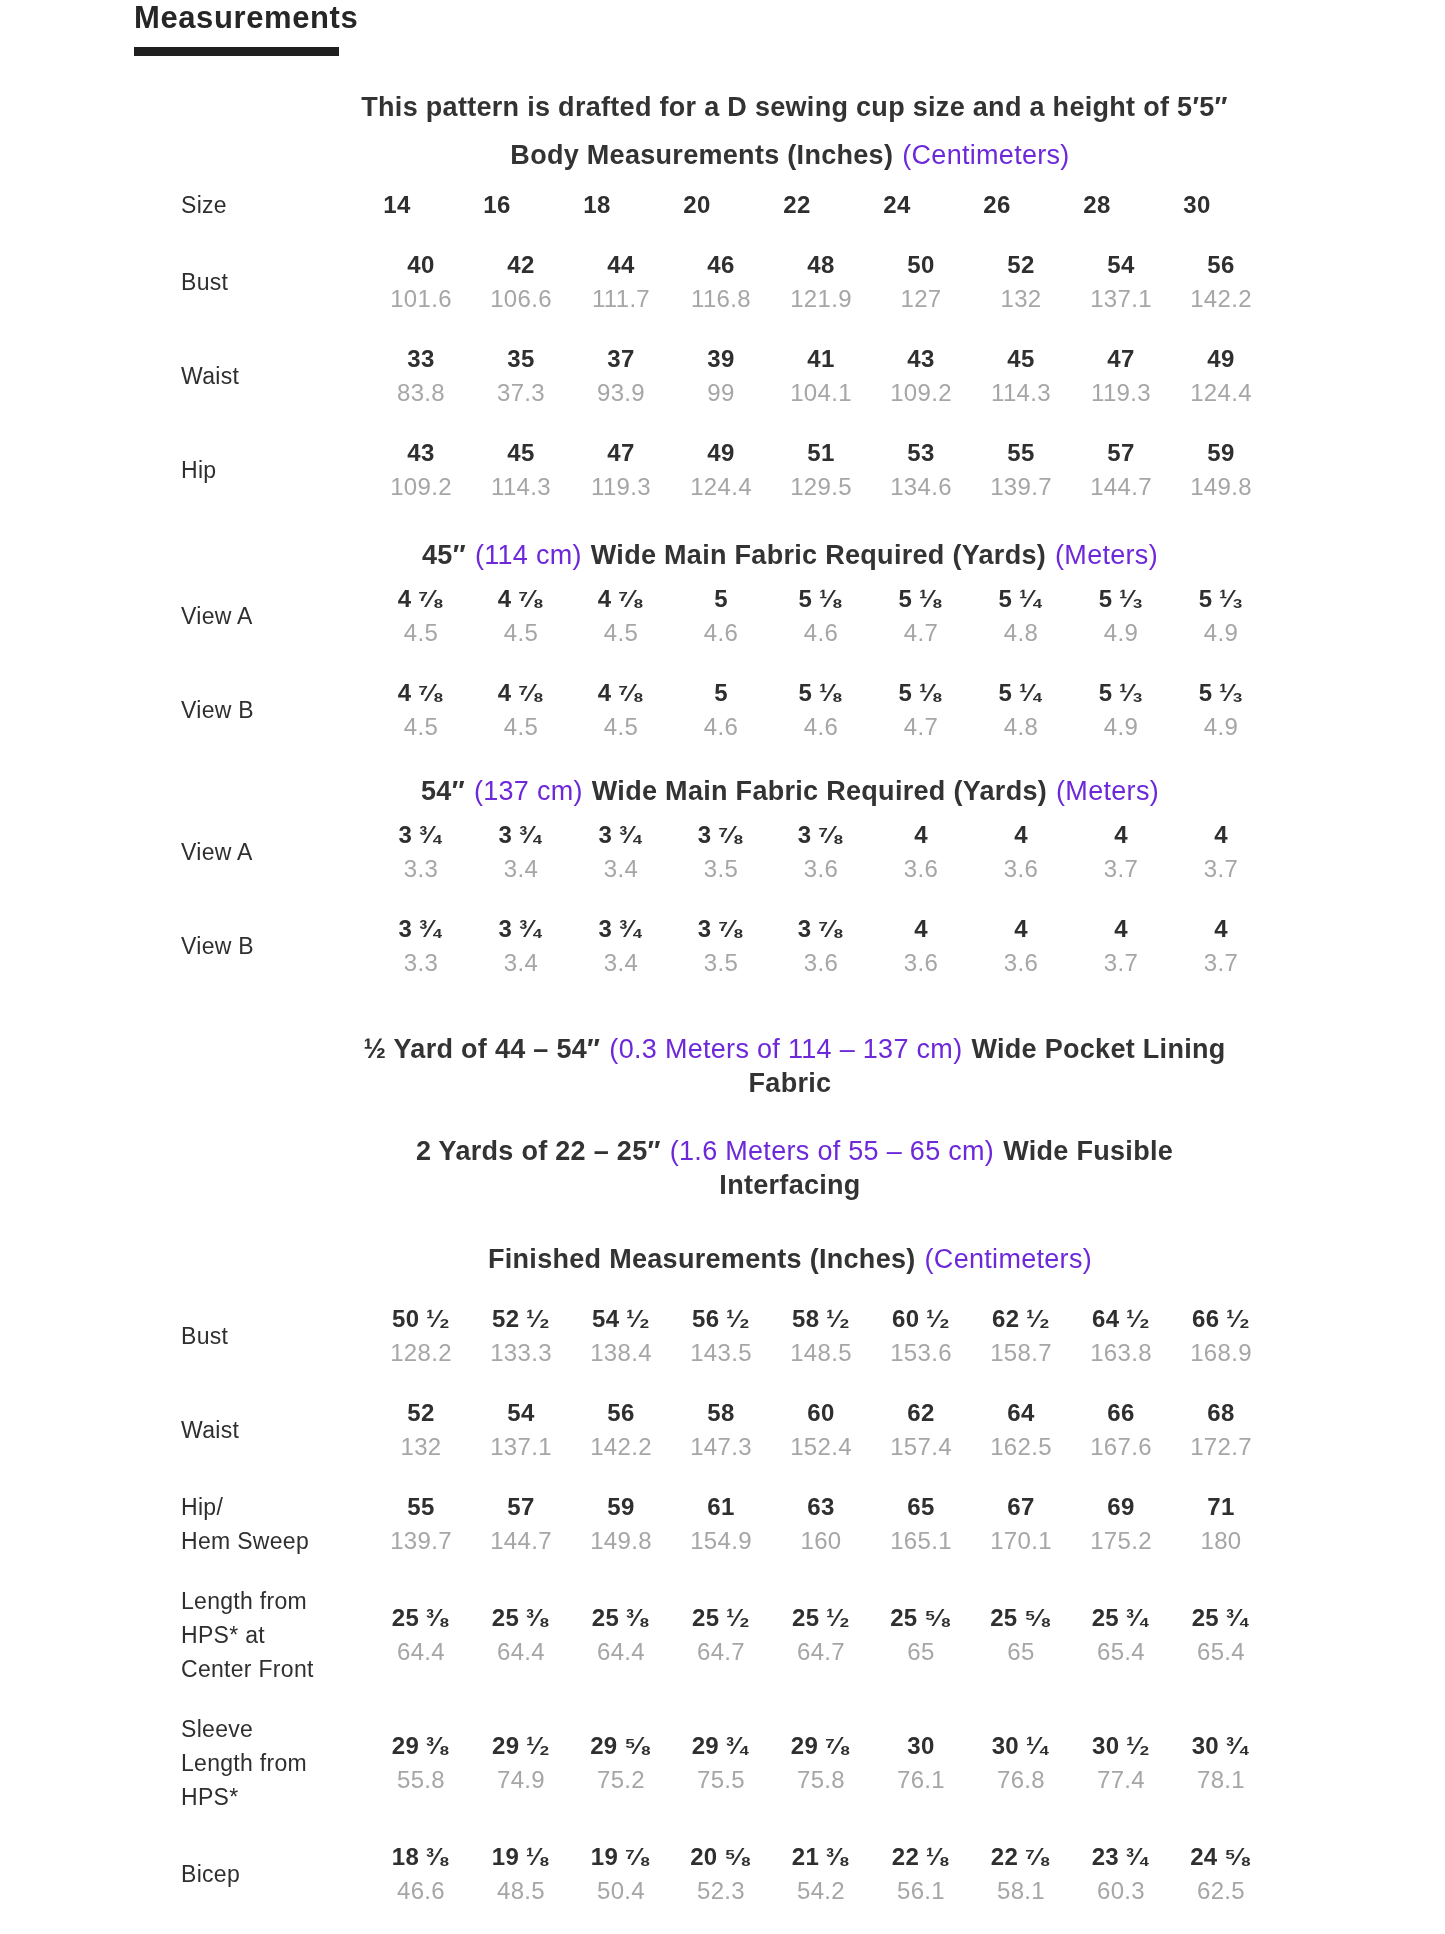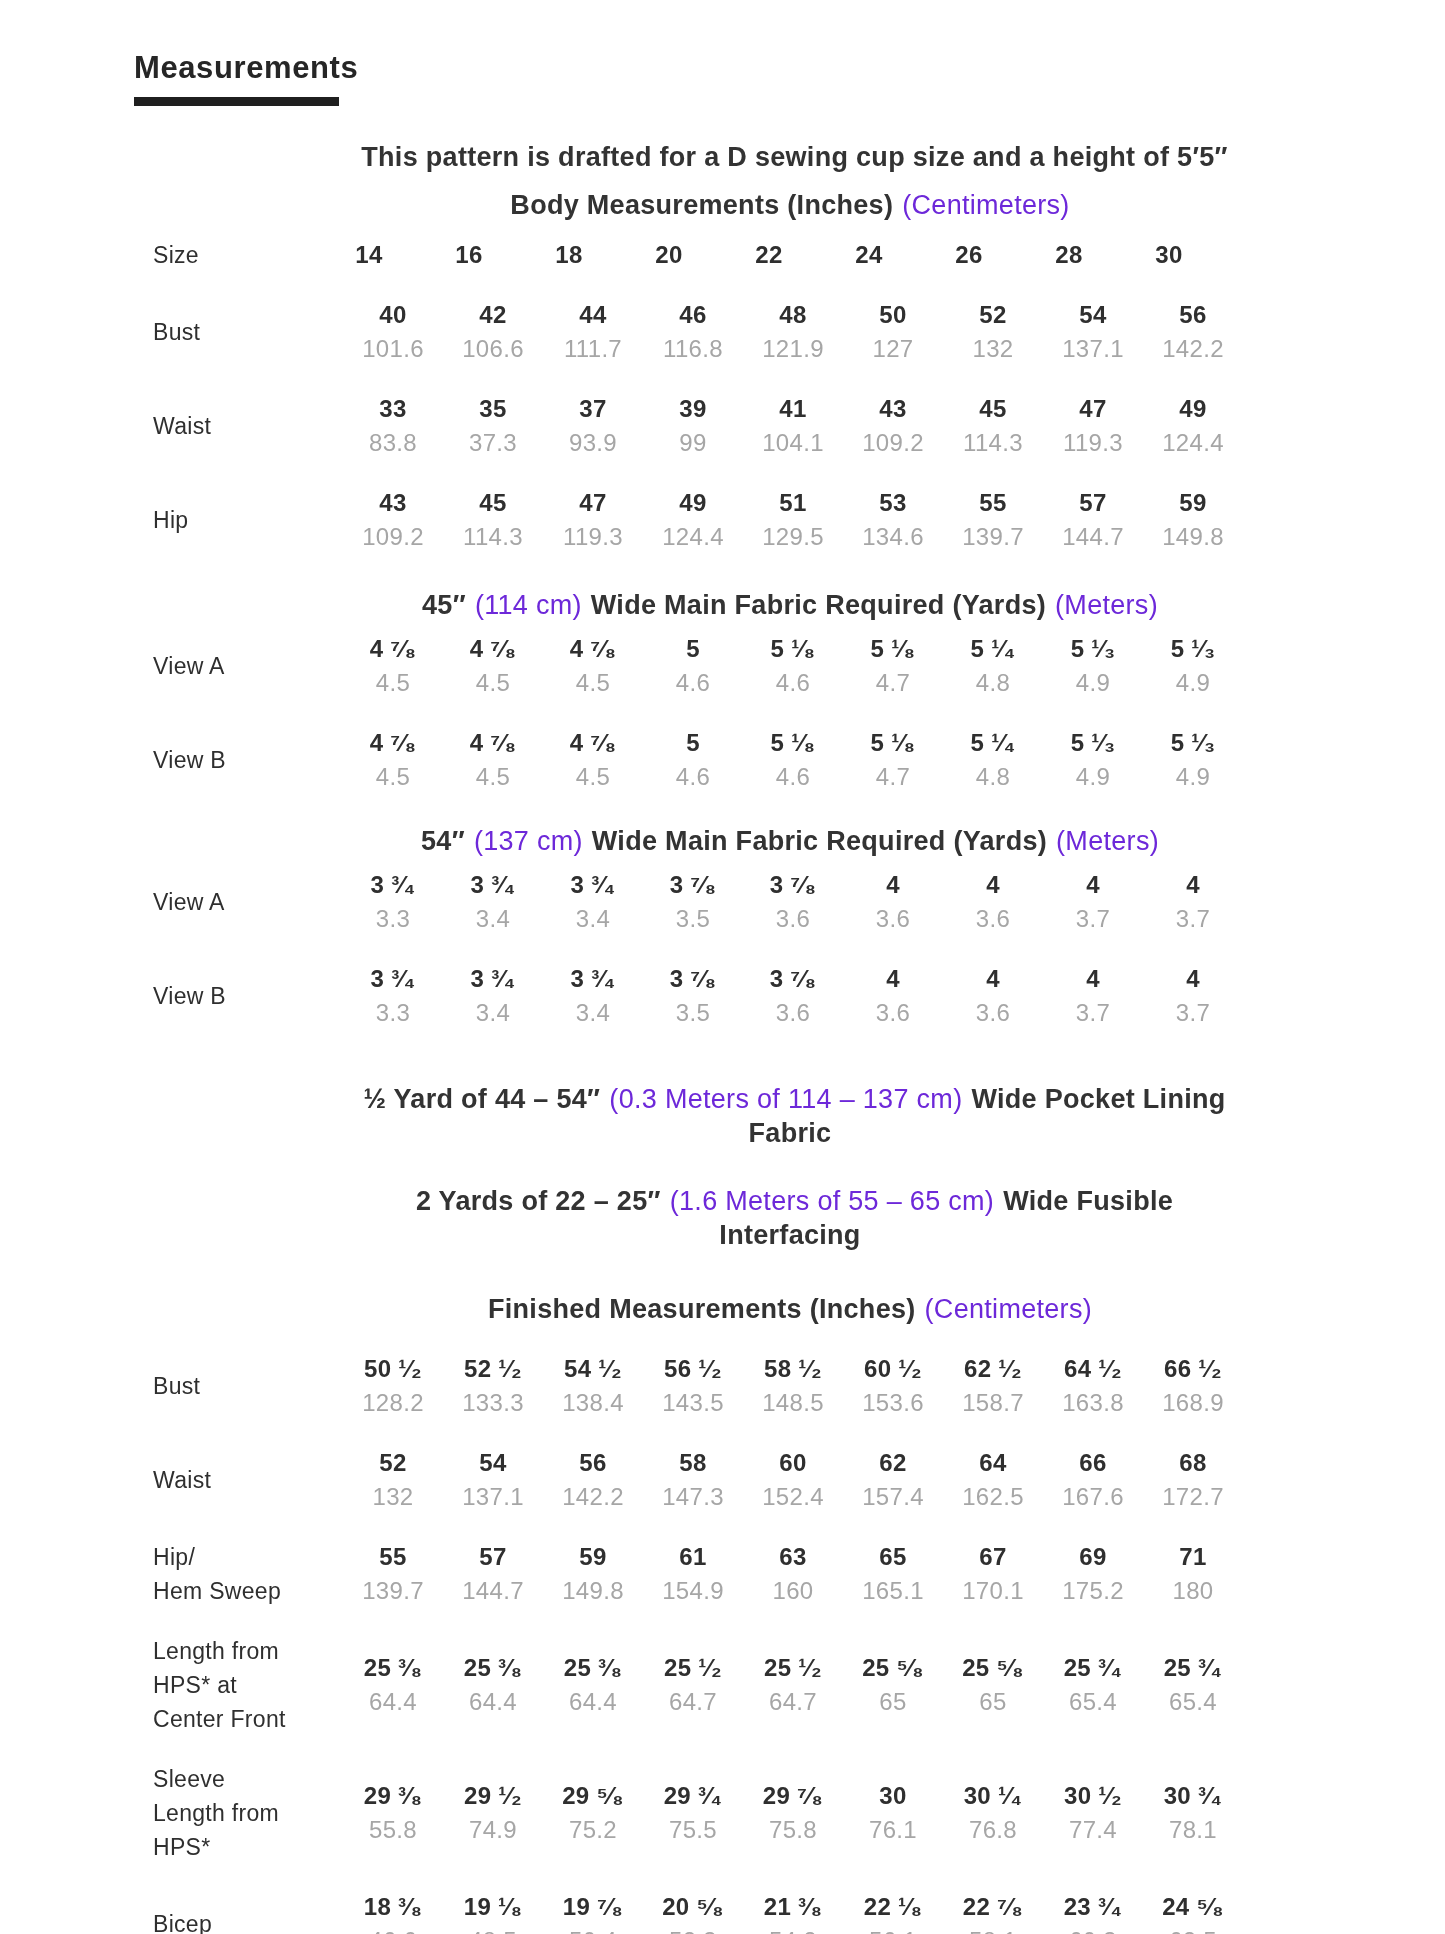--- a/index.html
+++ b/index.html
@@ -5,21 +5,21 @@
   html, body { margin: 0; padding: 0; }
   body {
     width: 1445px;
     height: 1934px;
     background: #ffffff;
     overflow: hidden;
     font-family: "Liberation Sans", "DejaVu Sans", sans-serif;
     color: #2f2f2f;
     -webkit-font-smoothing: antialiased;
   }
-  .page { position: relative; width: 1252px; height: 1934px; padding-top: 50px; box-sizing: border-box; }
+  .page { position: relative; width: 1252px; height: 1934px; box-sizing: border-box; }
 
   
   .title-block { padding-left: 134px; }
   .page-title {
     font-size: 31px; font-weight: 700; letter-spacing: 0.6px;
     color: #262626; line-height: 36px; margin: 0;
   }
   .title-underline { width: 205px; height: 9px; background: #1f1f1f; margin-top: 11px; }
 
   
@@ -31,21 +31,21 @@
   .hgroup span { margin-right: 9px; }
   .h-gray { color: #6d28d9; font-weight: 400; }
   .hgroup.body-h { margin-top: 14px; }
   .hgroup.fab45-h { margin-top: 34px; }
   .hgroup.fab54-h { margin-top: 30px; }
   .hgroup.finished-h { margin-top: 40px; }
   .notion { margin-top: 34px; }
   .notion.first { margin-top: 52px; }
 
   
-  .mrow { display: flex; align-items: center; padding-left: 153px; }
+  .mrow { display: flex; align-items: center; padding-left: 153px; margin-left: 28px; }
   .mrow .rlabel {
     width: 166px; flex: 0 0 166px;
     font-size: 23px; line-height: 34px; letter-spacing: 0.3px;
     color: #2f2f2f; white-space: pre-line;
   }
   .cells-stack { display: flex; flex-direction: column; justify-content: center; }
   .cells { display: grid; grid-template-columns: repeat(9, 100px); }
   .cell { text-align: center; font-size: 24px; line-height: 34px; letter-spacing: 0.3px; }
   .val-in { color: #2f2f2f; font-weight: 700; }
   .val-cm { color: #a6a6a6; font-weight: 400; }

